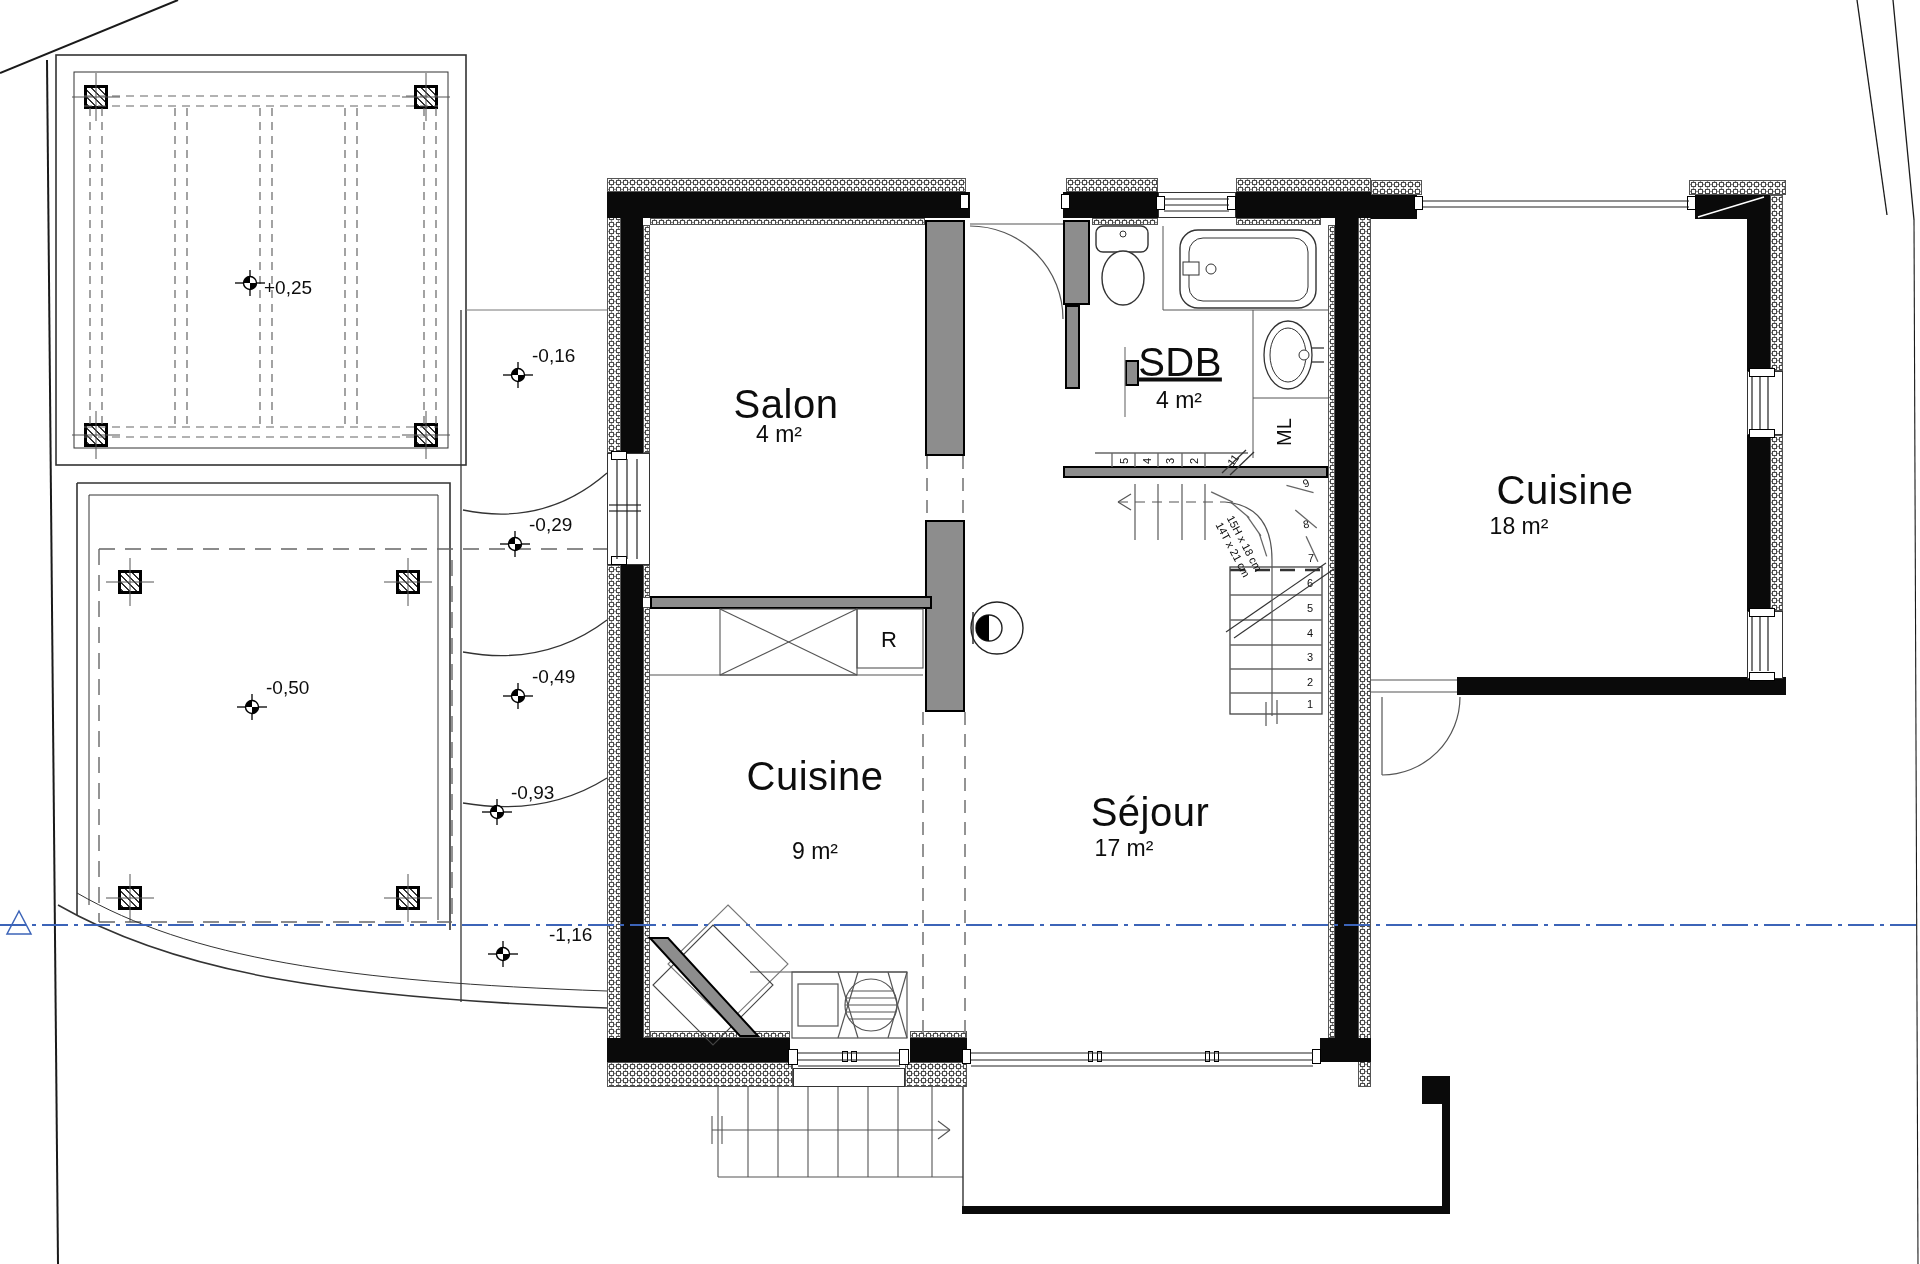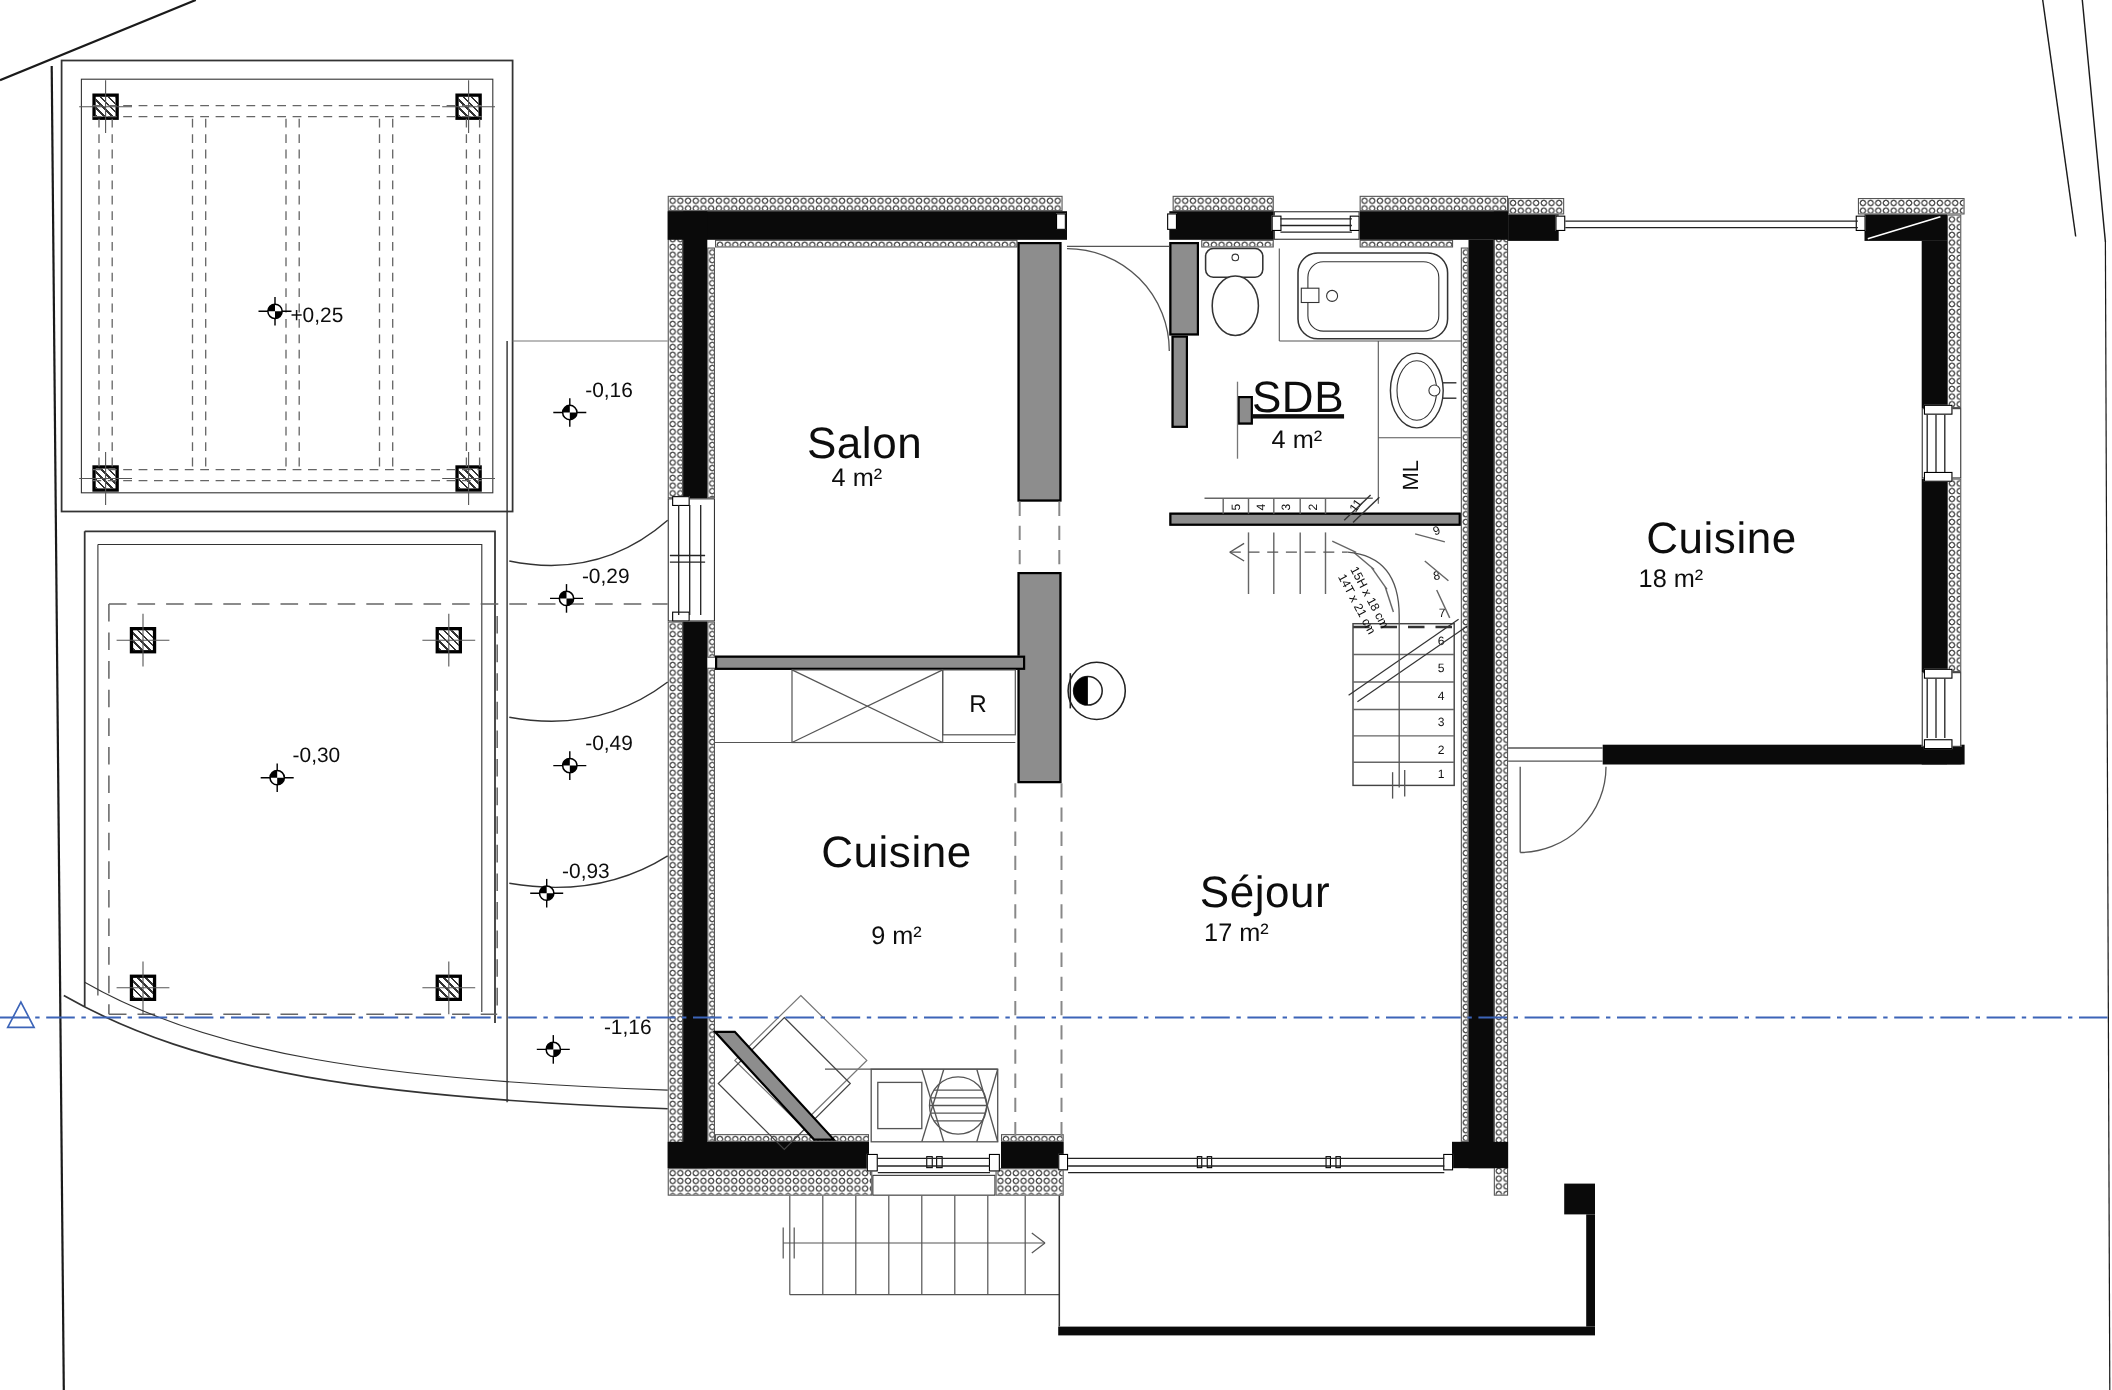--- a/index.html
+++ b/index.html
@@ -406,21 +406,21 @@
 
   <div class="txt lbl" style="left:889px;top:640px;font-size:22px;">R</div>
   <div class="txt lbl" style="left:1284px;top:432px;font-size:20px;transform:translate(-50%,-50%) rotate(-90deg);">ML</div>
 
   <div class="txt elev-txt" style="left:264px;top:253px;margin-top:24px;">+0,25</div>
   <div class="txt elev-txt" style="left:532px;top:345px;">-0,16</div>
   <div class="txt elev-txt" style="left:529px;top:514px;">-0,29</div>
   <div class="txt elev-txt" style="left:532px;top:666px;">-0,49</div>
   <div class="txt elev-txt" style="left:511px;top:782px;">-0,93</div>
   <div class="txt elev-txt" style="left:517px;top:924px;margin-left:32px;">-1,16</div>
-  <div class="txt elev-txt" style="left:266px;top:677px;">-0,30</div>
+  <div class="txt elev-txt" style="left:266px;top:677px;">-0,50</div>
 
   <div class="post" style="left:84px;top:85px;"></div>
   <div class="post" style="left:414px;top:85px;"></div>
   <div class="post" style="left:84px;top:423px;"></div>
   <div class="post" style="left:414px;top:423px;"></div>
   <div class="post" style="left:118px;top:570px;"></div>
   <div class="post" style="left:396px;top:570px;"></div>
   <div class="post" style="left:118px;top:886px;"></div>
   <div class="post" style="left:396px;top:886px;"></div>
 

